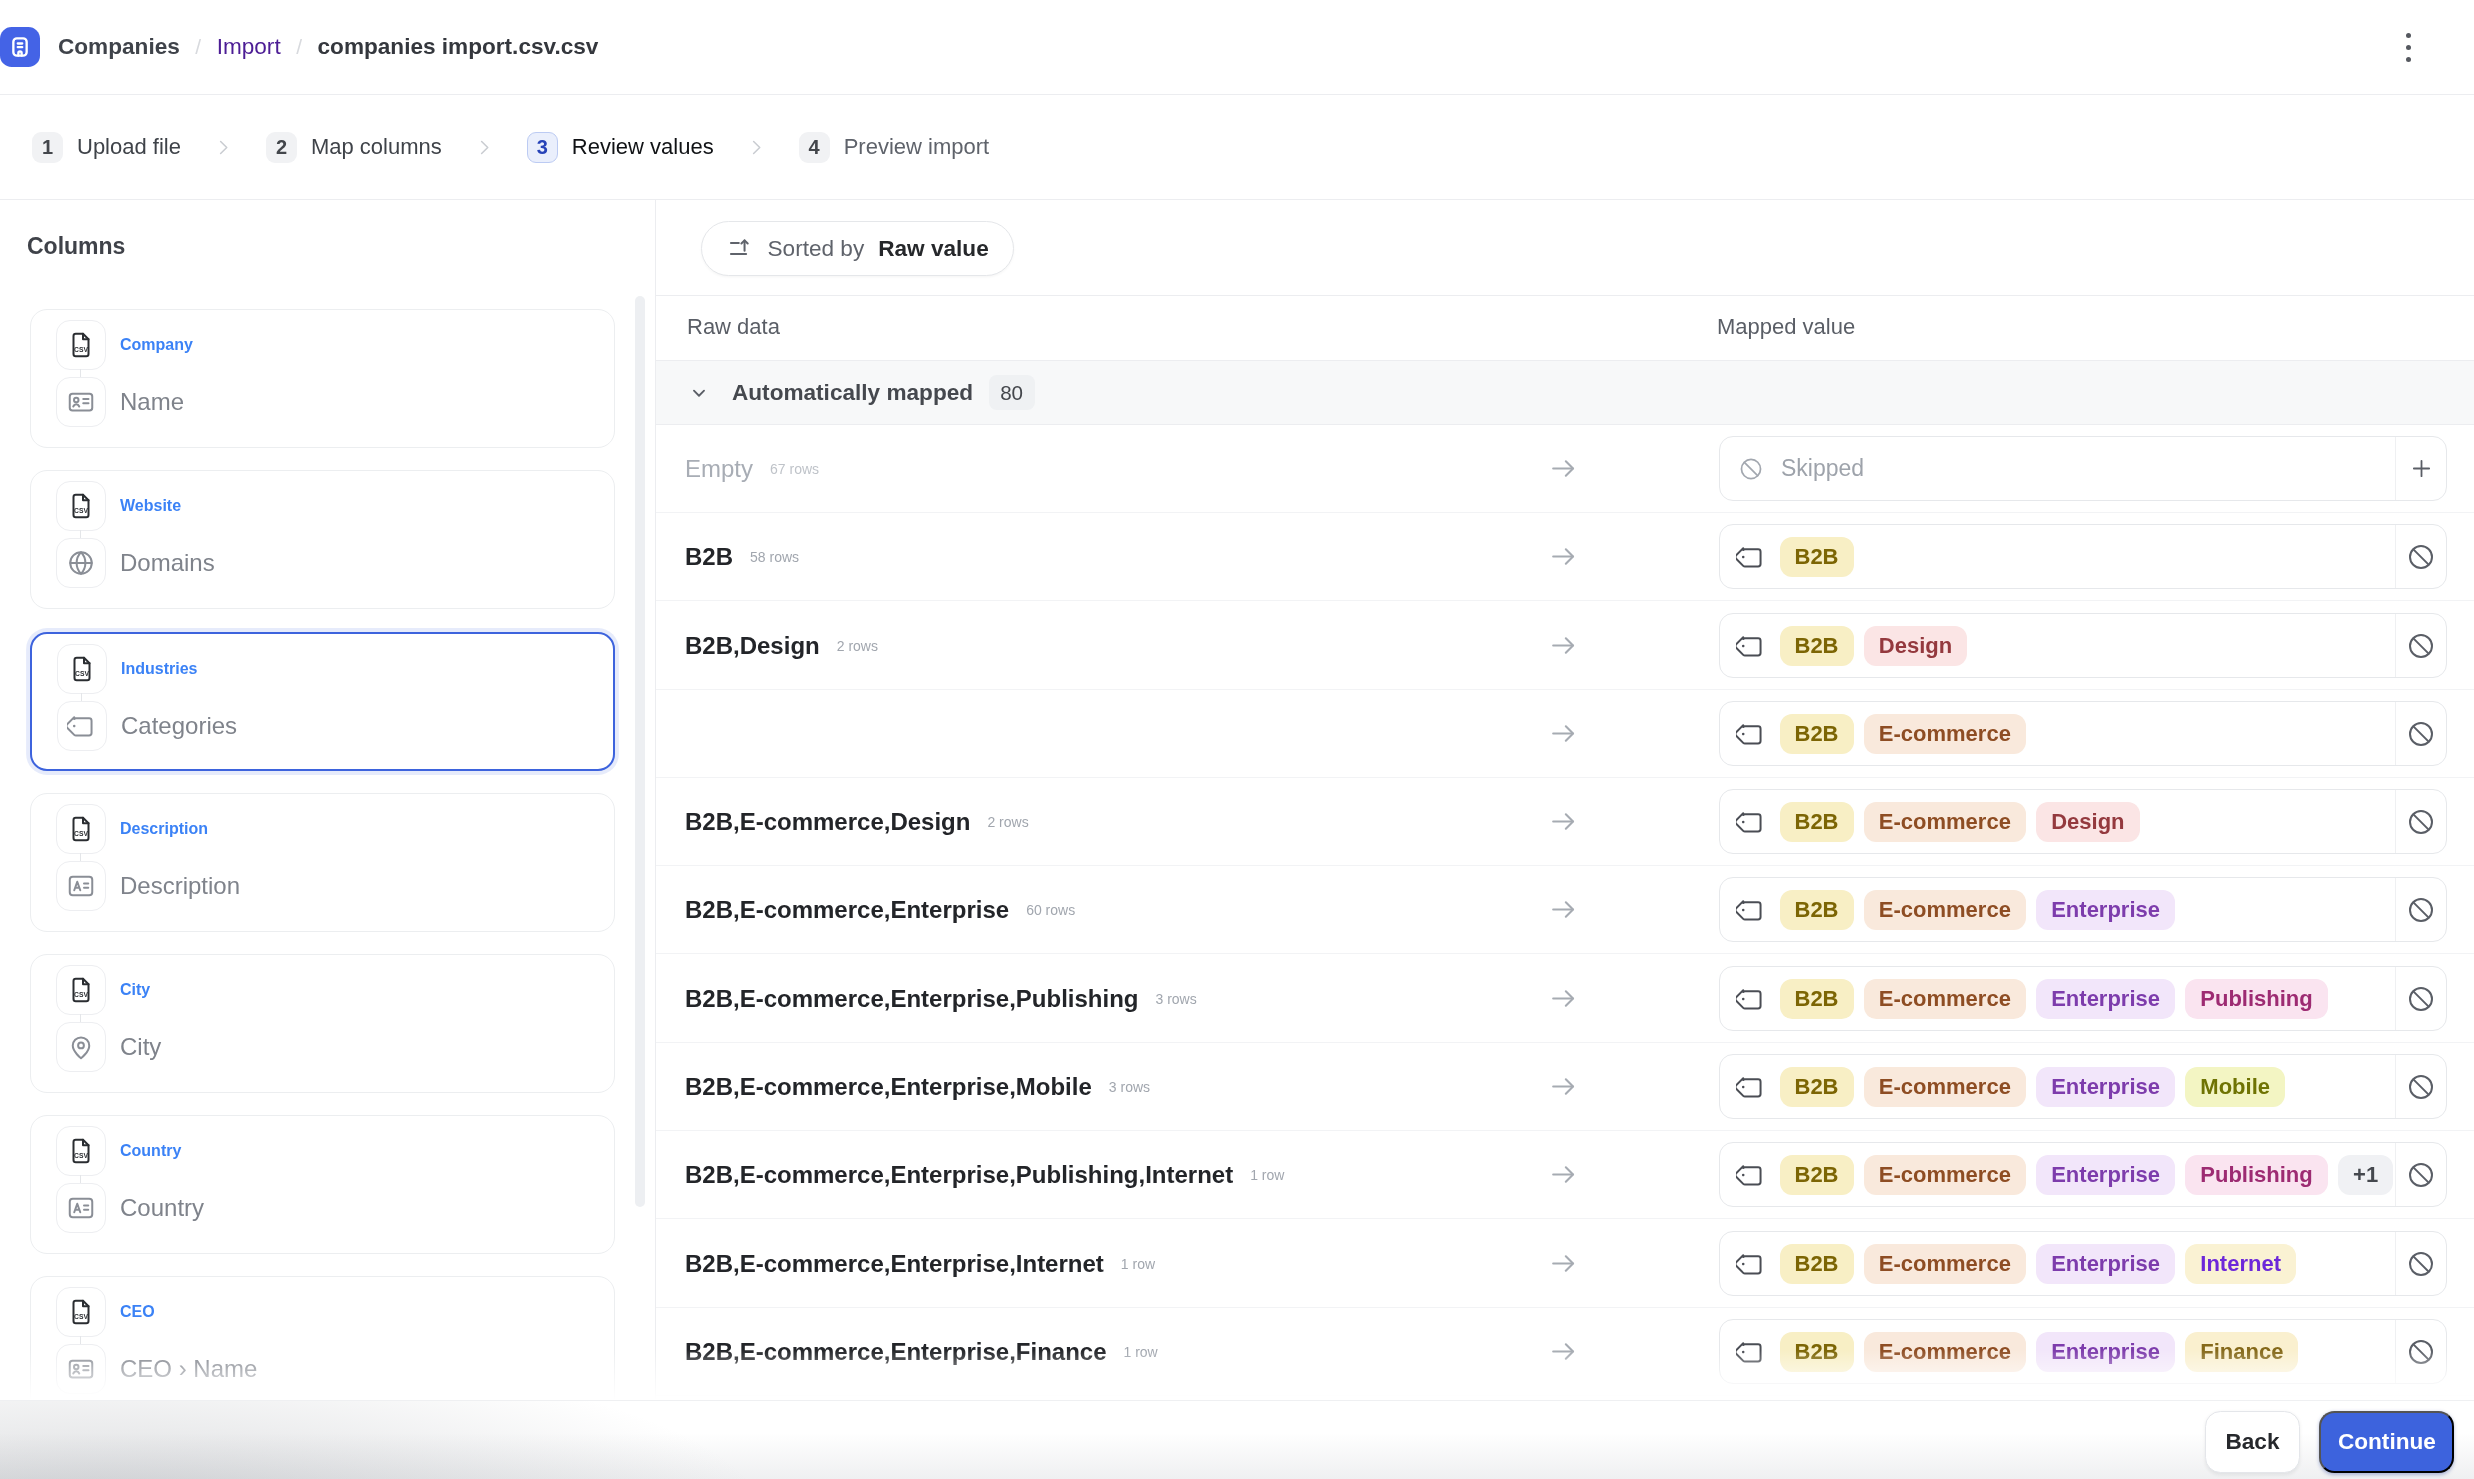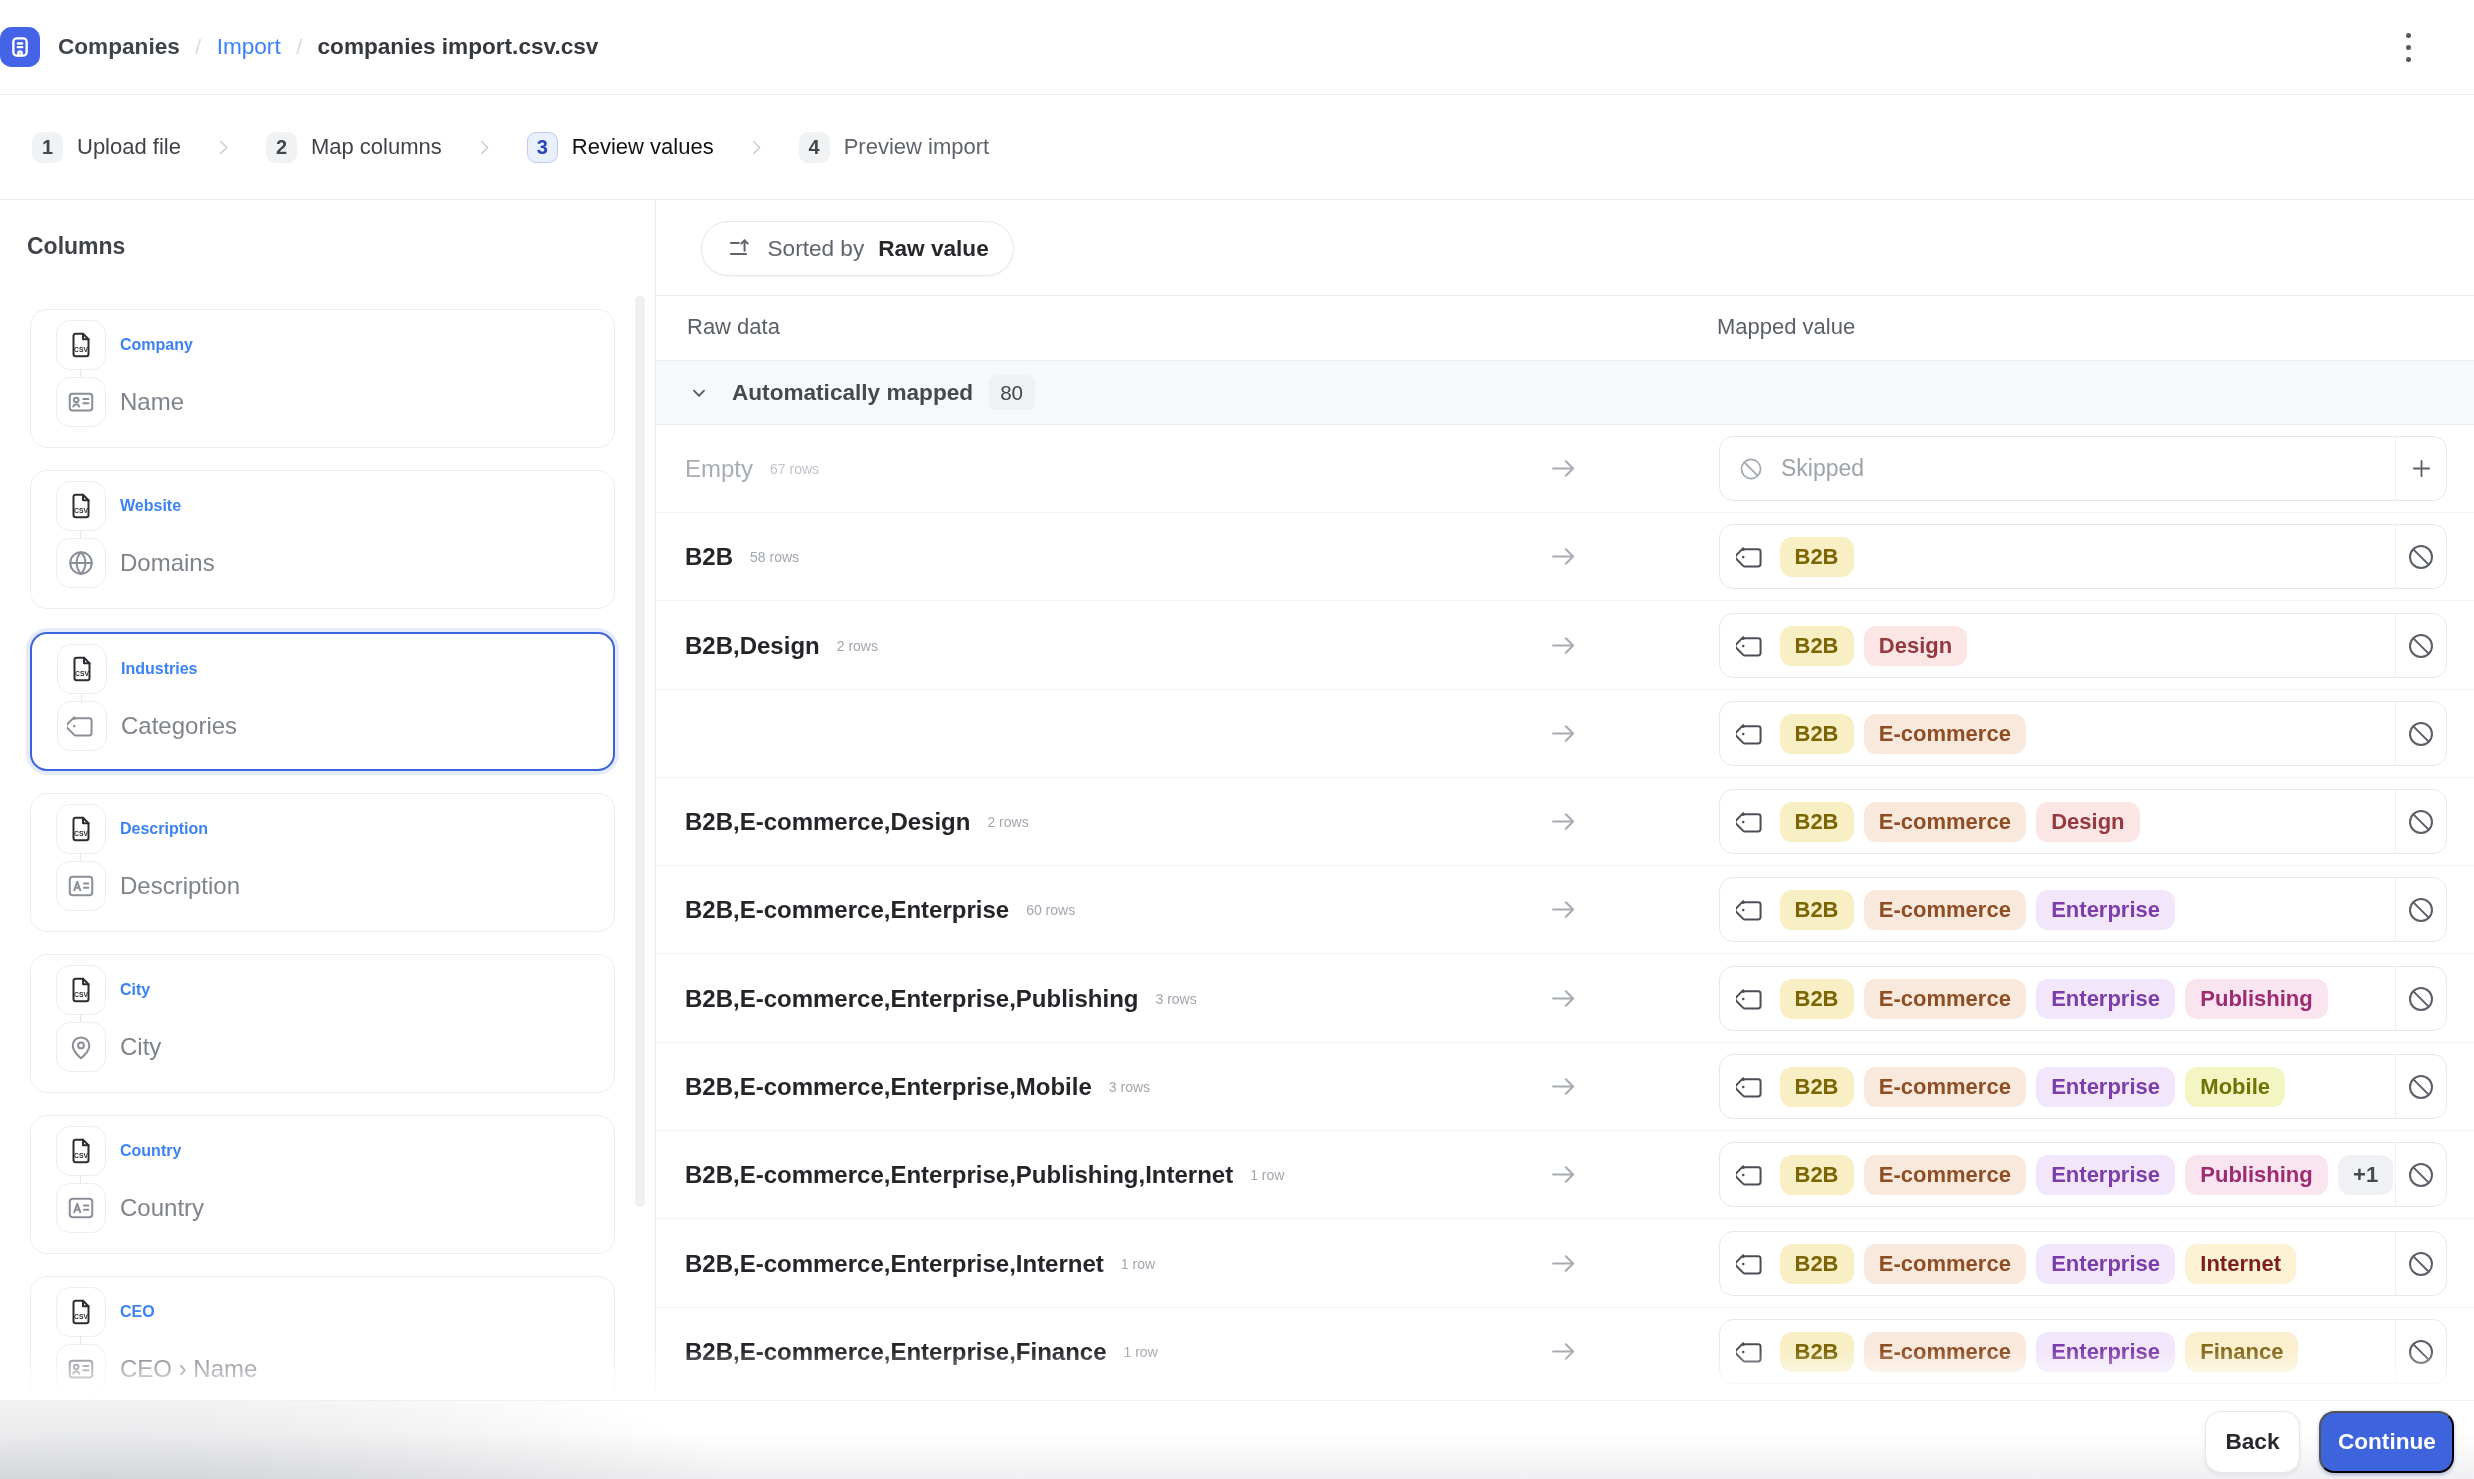--- a/index.html
+++ b/index.html
@@ -9,21 +9,21 @@
   .icon{display:inline-flex;align-items:center;justify-content:center;flex:none;}
 
   
   .header{position:absolute;left:0;top:0;width:100%;height:95px;border-bottom:1.3px solid #ECEDF0;
           display:flex;align-items:center;box-sizing:border-box;}
   .crumb-logo{width:40px;height:40px;border-radius:11.6px;background:#4463E6;display:flex;
               align-items:center;justify-content:center;margin-right:18px;}
   .crumb{display:flex;align-items:center;gap:15.5px;font-size:22.6px;}
   .crumb .sep{color:#D8DADE;font-size:21px;}
   .crumb-root{color:#3F434A;font-weight:bold;}
-  .crumb-mid{color:#3b82f6;}
+  .crumb-mid{color:#4c1d95;}
   .crumb-leaf{color:#34373D;font-weight:bold;}
   .kebab{position:absolute;right:46px;top:27px;width:41px;height:41px;display:flex;flex-direction:column;
          align-items:center;justify-content:center;gap:7px;cursor:pointer;}
   .kebab i{width:5.2px;height:5.2px;border-radius:50%;background:#55585F;}
 
   
   .stepper{position:absolute;left:0;top:95px;width:100%;height:105px;border-bottom:1.3px solid #ECEDF0;
            display:flex;align-items:center;padding-left:32px;box-sizing:border-box;}
   .step{display:flex;align-items:center;gap:14px;}
   .step-num{width:31px;height:31px;border-radius:9px;background:#F1F2F4;color:#43464B;font-size:20px;
@@ -653,21 +653,21 @@
               <g transform="rotate(-45 12 12)">
                 <path d="M12.6 2.6h-8a2 2 0 0 0-2 2v8c0 .5.2 1 .6 1.4l7.4 7.4c.8.8 2 .8 2.8 0l7-7c.8-.8.8-2 0-2.8l-7.4-7.4c-.4-.4-.9-.6-1.4-.6z"></path>
                 <circle cx="7.6" cy="7.6" r="1" fill="currentColor" stroke="none"></circle>
               </g>
             </svg>
           </span>
           <div class="pills">
             <span class="pill" style="background: rgb(248, 239, 197); color: rgb(124, 101, 4);">B2B</span>
             <span class="pill" style="background: rgb(249, 233, 220); color: rgb(142, 77, 35);">E-commerce</span>
             <span class="pill" style="background: rgb(242, 230, 250); color: rgb(125, 60, 172);">Enterprise</span>
-            <span class="pill" style="background: rgb(250, 242, 211); color: #7f1d1d;">Internet</span>
+            <span class="pill" style="background: rgb(250, 242, 211); color: #6d28d9;">Internet</span>
           </div>
           <div class="cell-action">
             <span class="icon ">
               <svg width="30" height="30" viewBox="0 0 24 24" fill="none" stroke="currentColor" stroke-width="1.6" stroke-linecap="round" stroke-linejoin="round">
                 <circle cx="12" cy="12" r="8.8"></circle>
                 <path d="M5.9 5.9l12.2 12.2"></path>
               </svg>
             </span>
           </div>
         </div>

